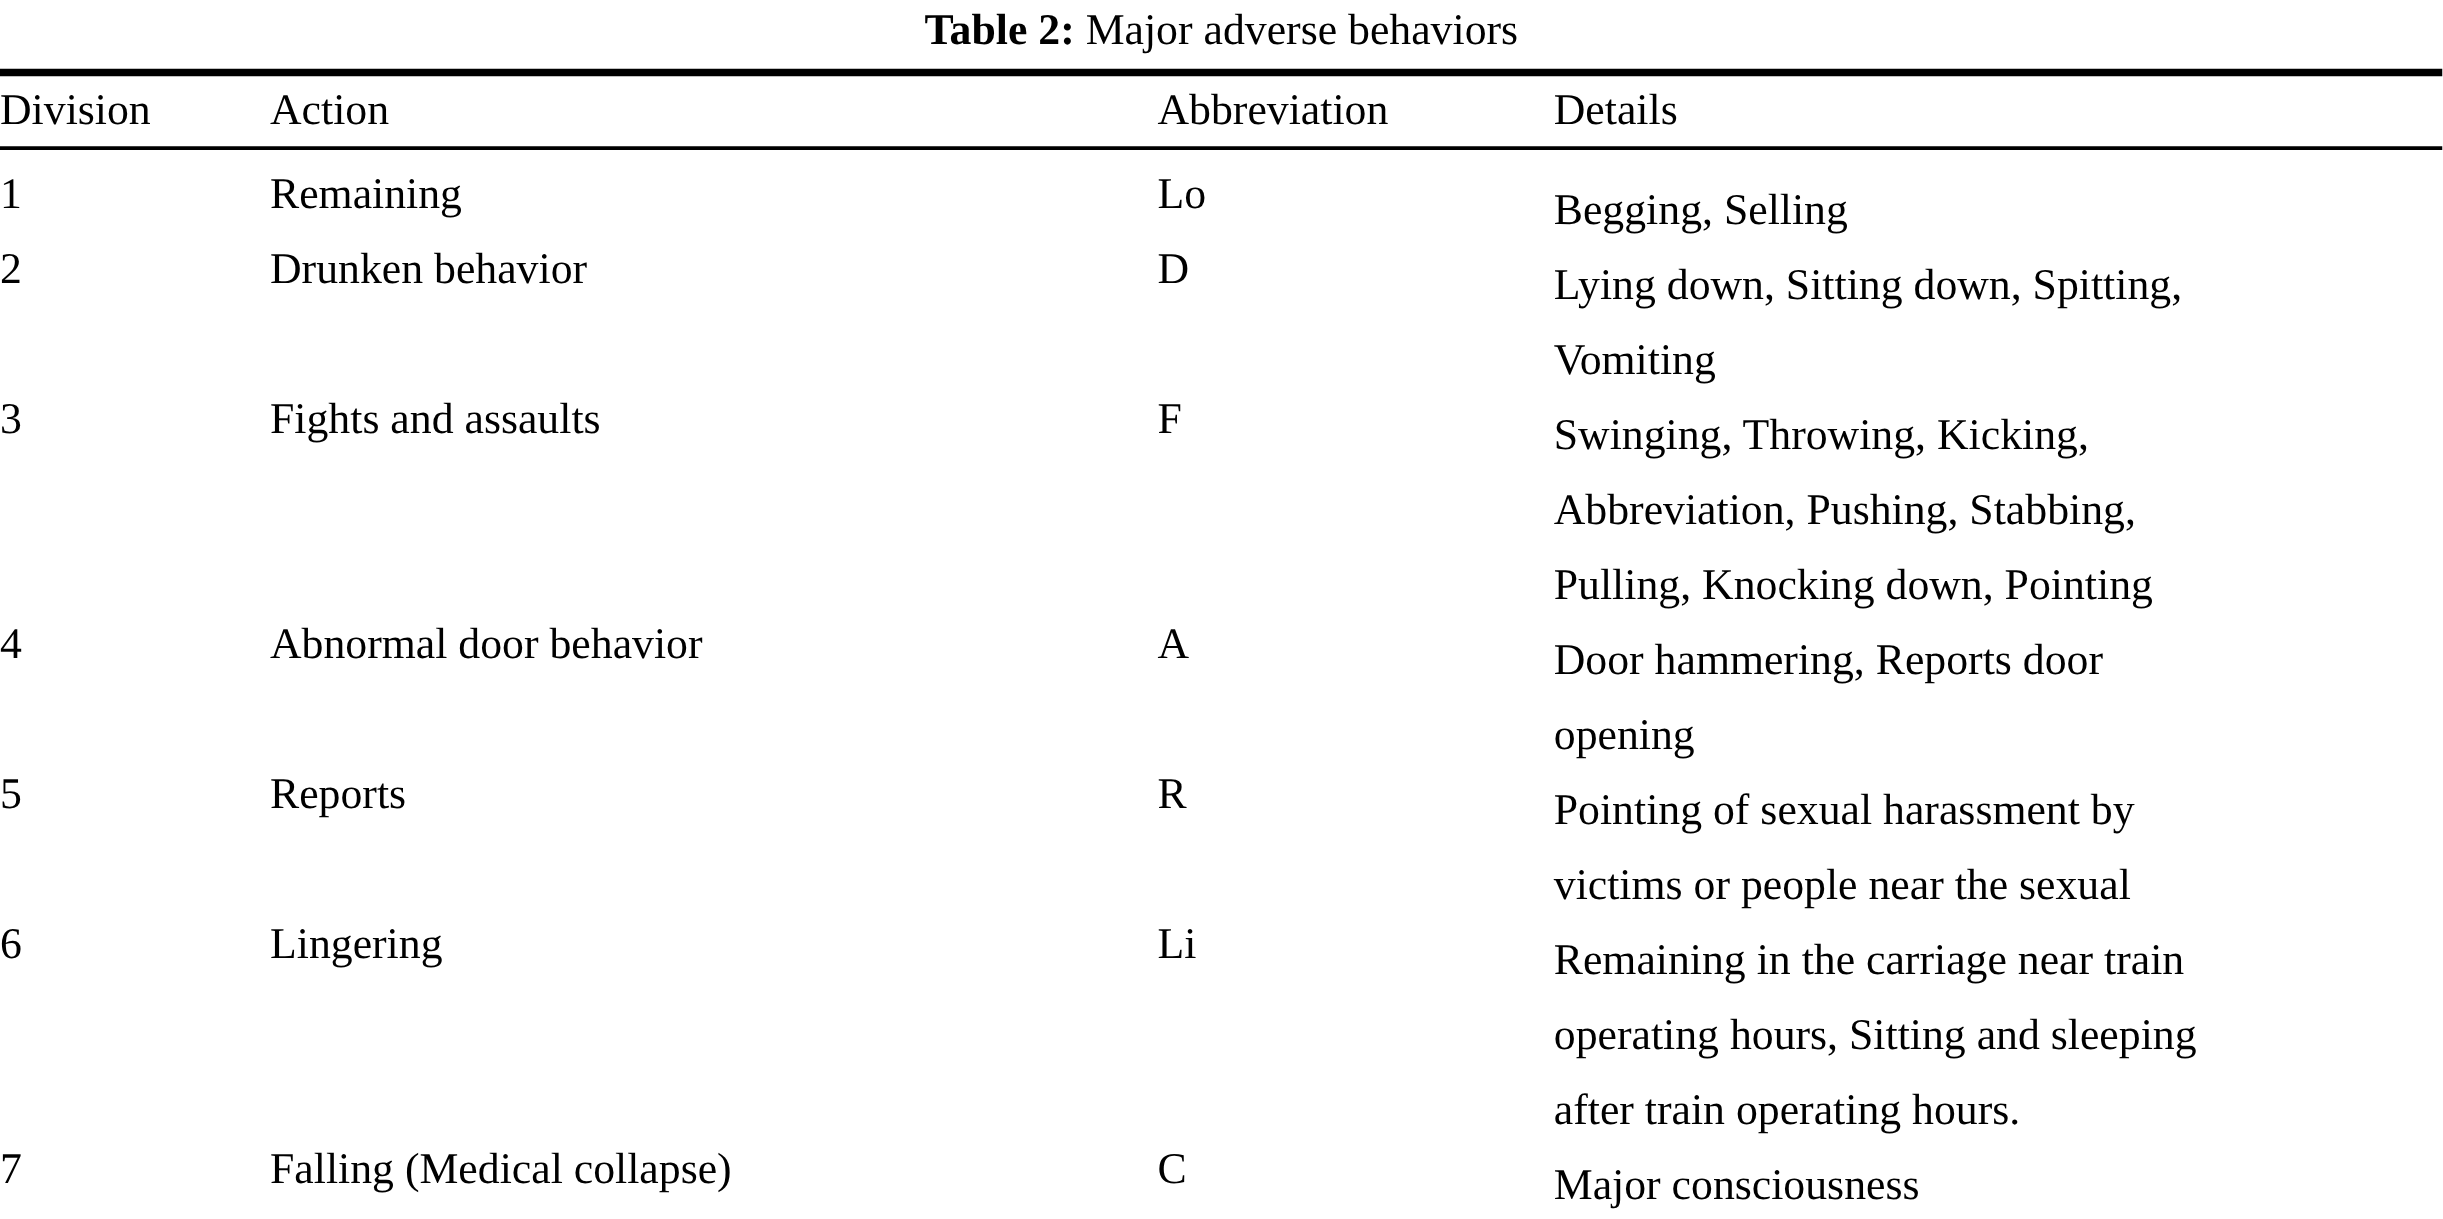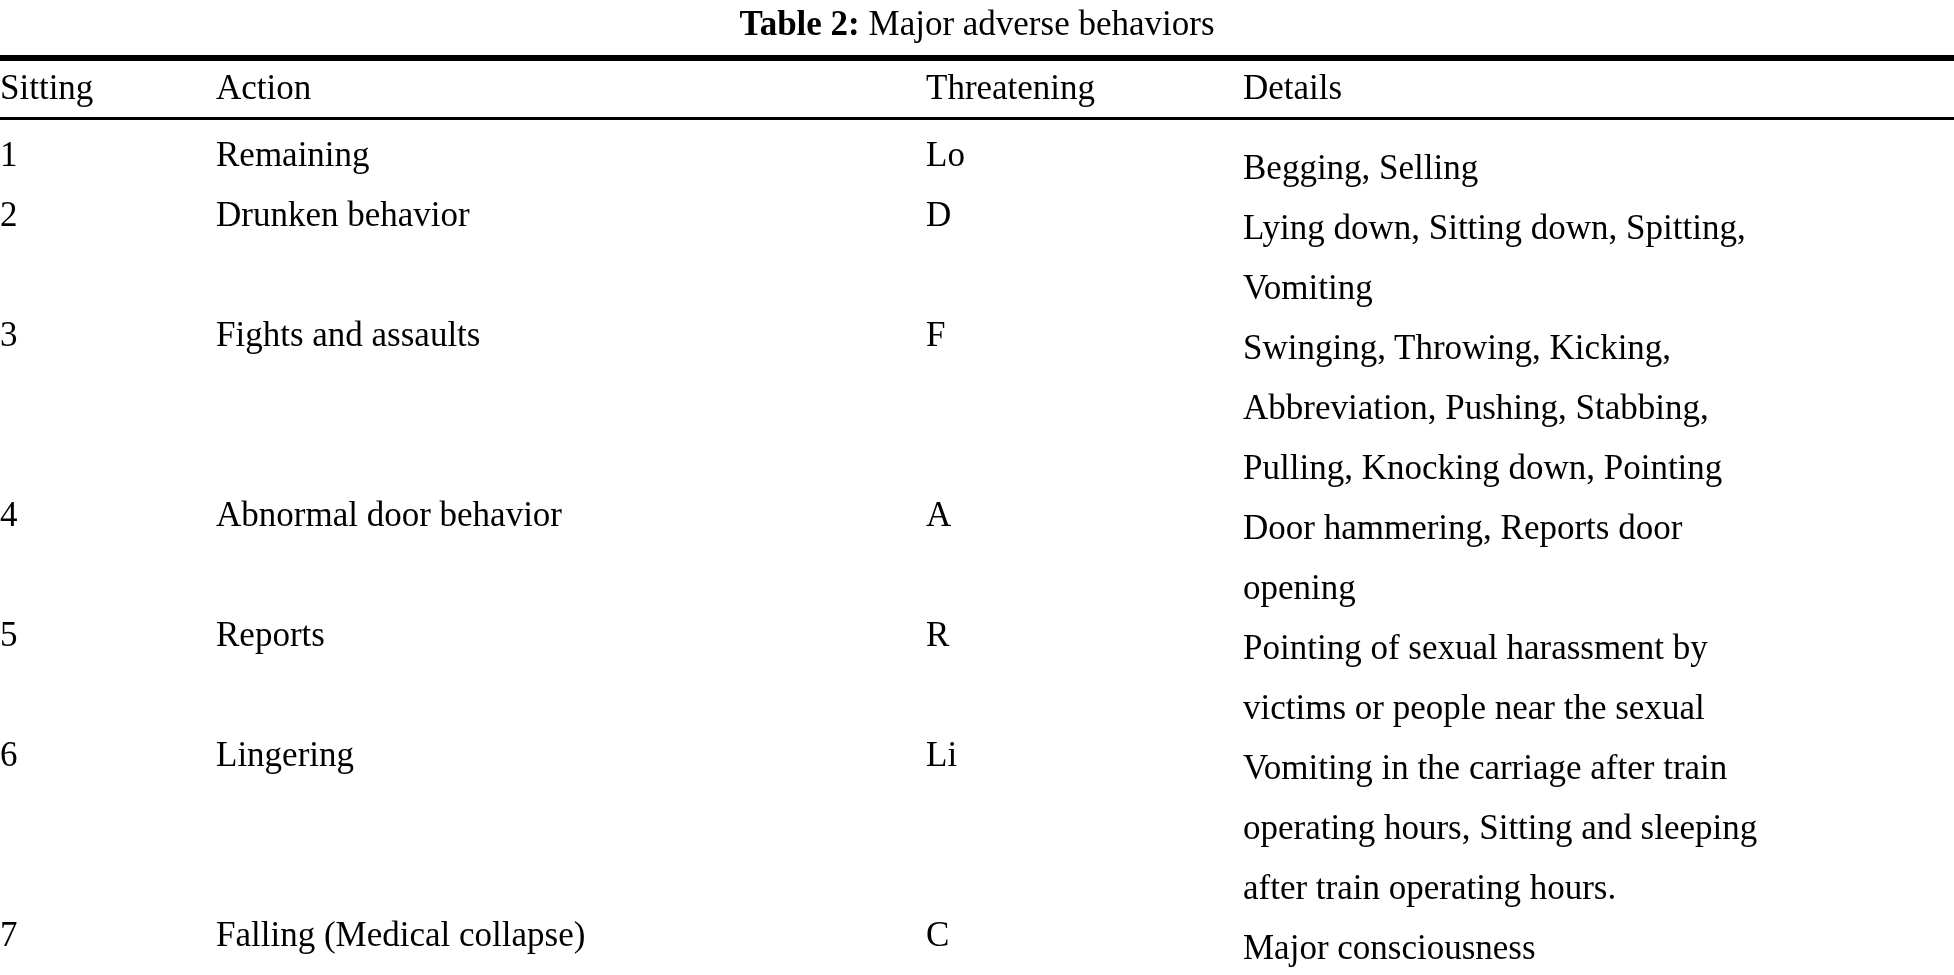--- a/index.html
+++ b/index.html
@@ -115,23 +115,23 @@
 
   <table class="tbl">
     <colgroup>
       <col class="c-div">
       <col class="c-act">
       <col class="c-abb">
       <col class="c-det">
     </colgroup>
     <thead>
       <tr>
-        <th class="cell-pad-div">Sitting</th>
+        <th class="cell-pad-div">Division</th>
         <th class="cell-pad-act">Action</th>
-        <th class="cell-pad-abb">Threatening</th>
+        <th class="cell-pad-abb">Abbreviation</th>
         <th class="cell-pad-det">Details</th>
       </tr>
     </thead>
   </table>
 
   <div class="rule-mid"></div>
 
   <table class="tbl">
     <colgroup>
       <col class="c-div">
@@ -183,21 +183,21 @@
           <td class="cell-pad-det">
             <span class="det-line">Pointing of sexual harassment by</span>
             <span class="det-line">victims or people near the sexual</span>
           </td>
         </tr>
         <tr>
           <td class="cell-pad-div">6</td>
           <td class="cell-pad-act">Lingering</td>
           <td class="cell-pad-abb">Li</td>
           <td class="cell-pad-det">
-            <span class="det-line">Vomiting in the carriage after train</span>
+            <span class="det-line">Remaining in the carriage near train</span>
             <span class="det-line">operating hours, Sitting and sleeping</span>
             <span class="det-line">after train operating hours.</span>
           </td>
         </tr>
         <tr>
           <td class="cell-pad-div">7</td>
           <td class="cell-pad-act">Falling (Medical collapse)</td>
           <td class="cell-pad-abb">C</td>
           <td class="cell-pad-det">
             <span class="det-line">Major consciousness</span>

